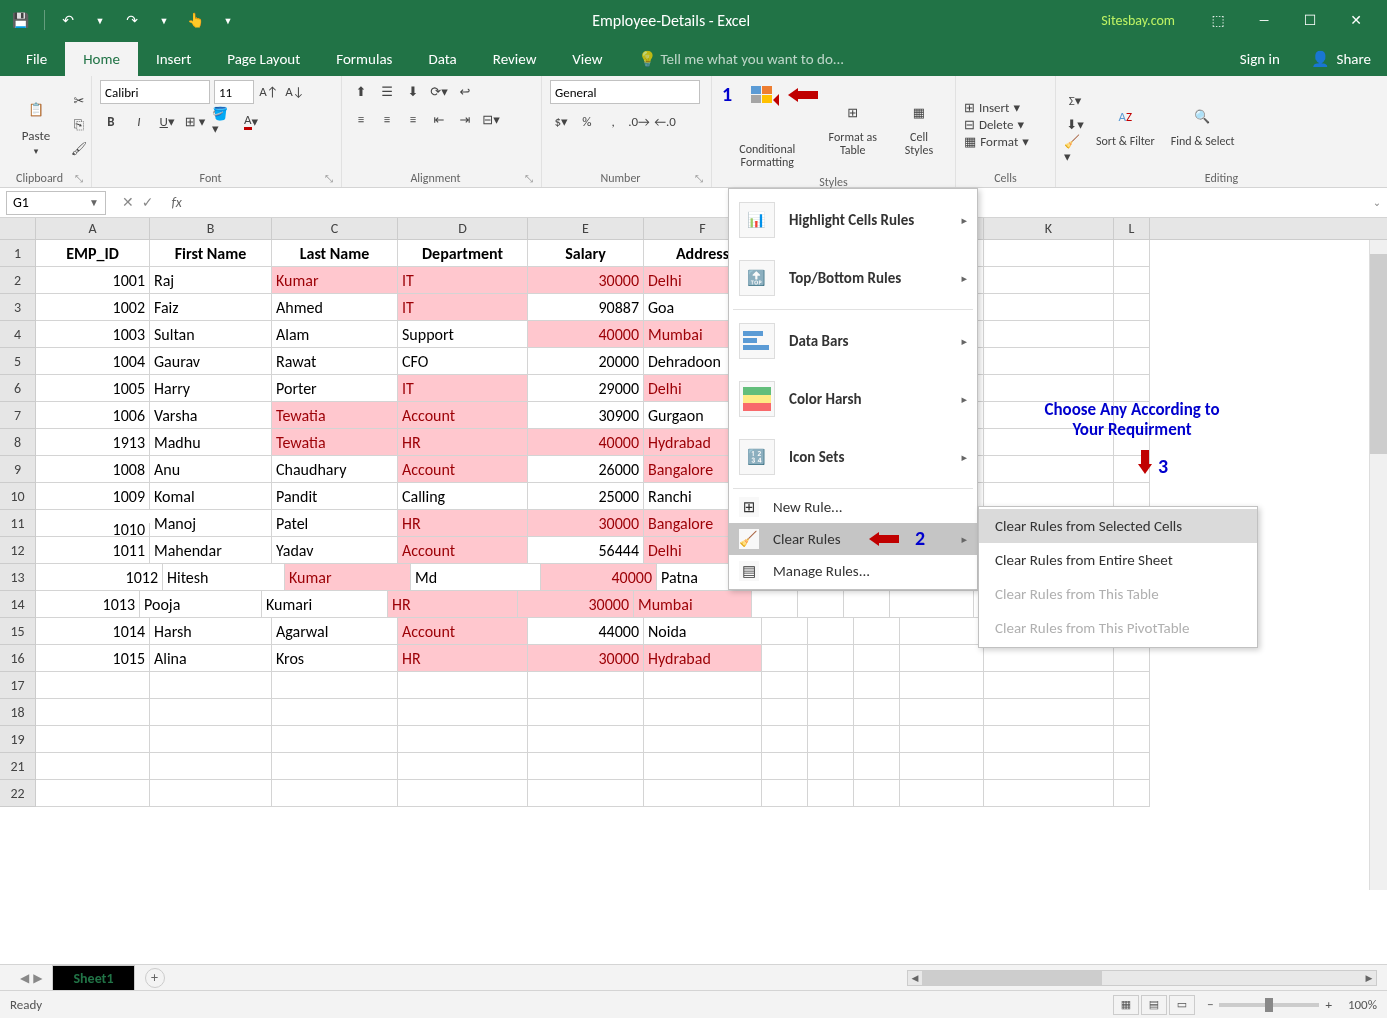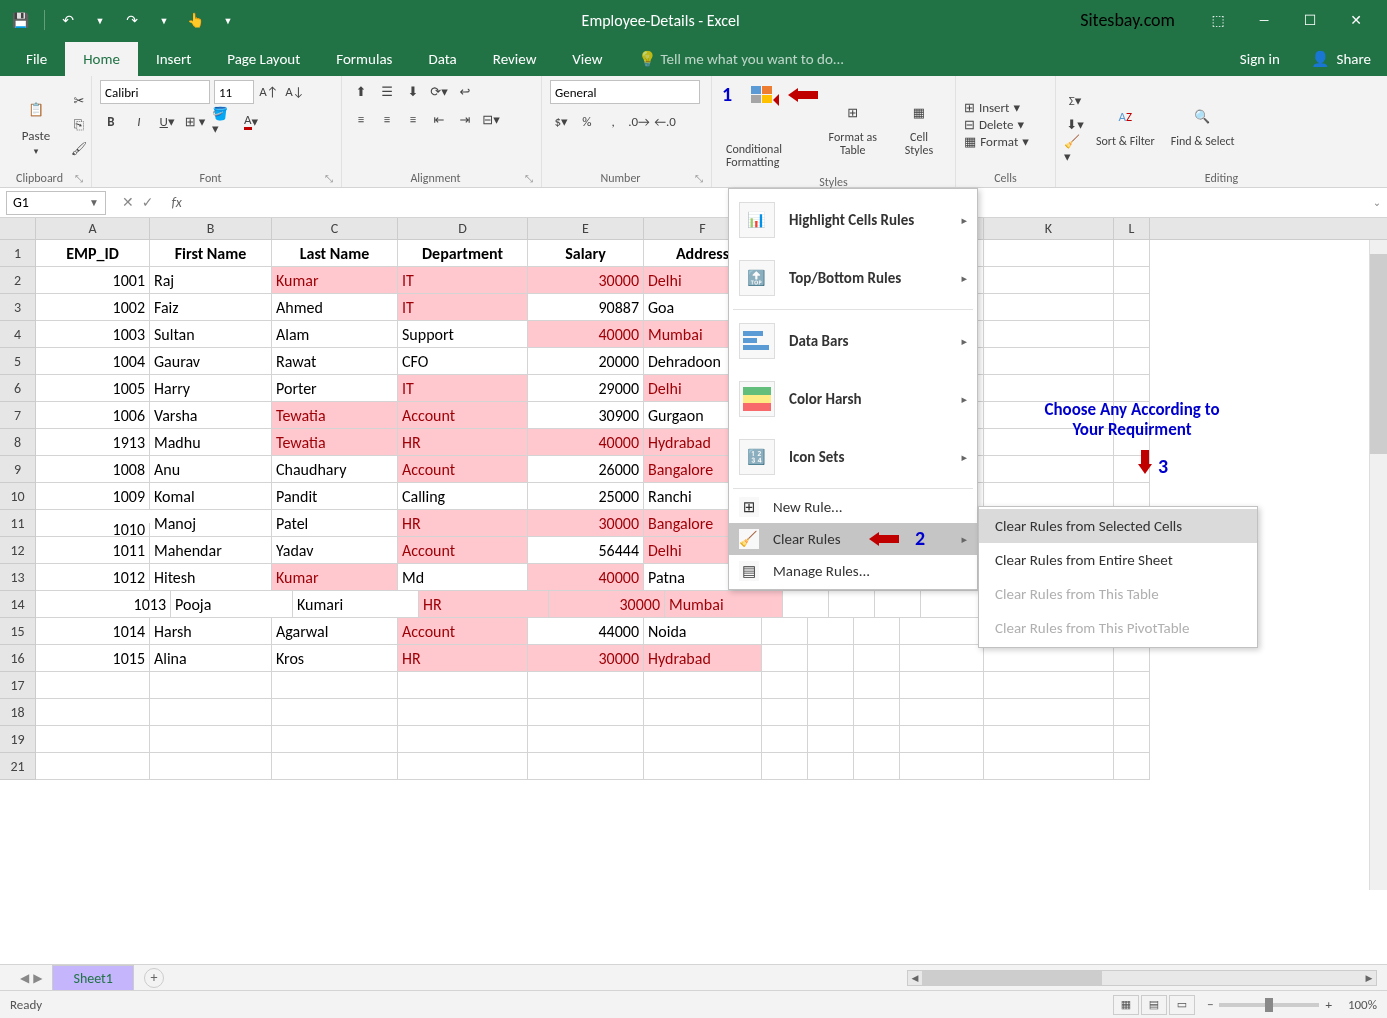--- a/index.html
+++ b/index.html
@@ -4,21 +4,21 @@
 <style>
 * { box-sizing: border-box; margin: 0; padding: 0; font-family: 'Segoe UI', Calibri, sans-serif; }
 body { background: #fff; overflow: hidden; width: 1387px; height: 1018px; position: relative; }
 
 
 .titlebar { height: 40px; background: #217346; color: #fff; display: flex; align-items: center; padding: 0 8px; }
 .titlebar .qat { display: flex; gap: 6px; align-items: center; }
 .titlebar .qat-btn { width: 26px; height: 26px; display: flex; align-items: center; justify-content: center; color: #fff; font-size: 14px; cursor: pointer; }
 .titlebar .qat-sep { width: 1px; height: 20px; background: rgba(255,255,255,0.3); margin: 0 4px; }
 .titlebar .title { flex: 1; text-align: center; font-size: 16px; font-weight: 400; }
-.titlebar .watermark { font-size: 18px; color: #000000; margin-right: 20px; text-align: right; }
+.titlebar .watermark { font-size: 14px; color: #bef264; margin-right: 20px; text-align: right; }
 .titlebar .wincontrols { display: flex; gap: 0; }
 .titlebar .wincontrols .winbtn { width: 46px; height: 40px; display: flex; align-items: center; justify-content: center; color: #fff; font-size: 14px; cursor: pointer; }
 
 
 .ribbon-tabs { height: 36px; background: #217346; display: flex; align-items: flex-end; padding-left: 8px; }
 .ribbon-tab { padding: 8px 18px; color: #fff; font-size: 15px; cursor: pointer; }
 .ribbon-tab.active { background: #f3f3f3; color: #217346; }
 .ribbon-tabs .spacer { flex: 1; }
 .ribbon-tabs .right-btn { color: #fff; padding: 8px 16px; font-size: 15px; display: flex; align-items: center; gap: 6px; cursor: pointer; }
 
@@ -78,21 +78,21 @@
 .cf-menu-item.hover { background: #c5c5c5; }
 .submenu { position: absolute; top: 506px; left: 978px; width: 280px; background: #fff; border: 1px solid #c1c1c1; box-shadow: 2px 2px 6px rgba(0,0,0,0.2); z-index: 11; padding: 2px 0; }
 .submenu-item { height: 34px; display: flex; align-items: center; padding: 0 16px; font-size: 15px; color: #333; cursor: pointer; }
 .submenu-item.hover { background: #dadada; }
 .submenu-item.disabled { color: #b0b0b0; cursor: default; }
 
 
 .sheet-tabs { height: 26px; background: #f3f3f3; border-top: 1px solid #d4d4d4; display: flex; align-items: center; padding-left: 20px; }
 .sheet-nav { display: flex; gap: 4px; color: #888; font-size: 12px; margin-right: 10px; }
 .sheet-nav span { cursor: pointer; }
-.sheet-tab { padding: 4px 20px; background: #c4b5fd; border: 1px solid #ccc; border-bottom: none; font-size: 14px; font-weight: normal; color: #217346; cursor: pointer; }
+.sheet-tab { padding: 4px 20px; background: #000000; border: 1px solid #ccc; border-bottom: none; font-size: 14px; font-weight: bold; color: #217346; cursor: pointer; }
 .sheet-add { width: 20px; height: 20px; border: 1px solid #ccc; border-radius: 50%; display: flex; align-items: center; justify-content: center; margin-left: 10px; font-size: 14px; color: #666; cursor: pointer; }
 .hscroll { flex: 1; display: flex; justify-content: flex-end; padding-right: 10px; }
 .hscroll-bar { width: 470px; height: 16px; background: #e8e8e8; border: 1px solid #ccc; position: relative; }
 .hscroll-thumb { position: absolute; left: 14px; top: 0; width: 180px; height: 100%; background: #cdcdcd; }
 .hscroll-btn { width: 14px; height: 100%; position: absolute; top: 0; display: flex; align-items: center; justify-content: center; font-size: 9px; color: #666; }
 
 
 .statusbar { height: 28px; background: #f3f3f3; border-top: 1px solid #d4d4d4; display: flex; align-items: center; padding: 0 10px; font-size: 13px; color: #555; }
 .statusbar .spacer { flex: 1; }
 .view-btns { display: flex; gap: 2px; }
@@ -243,21 +243,21 @@
       <div class="big-btn" style="min-width:90px;">
         <div class="icon-box">
           <svg width="32" height="28" viewBox="0 0 32 28">
               <rect x="0" y="0" width="10" height="8" fill="#5b9bd5"></rect>
               <rect x="11" y="0" width="10" height="8" fill="#ed7d31"></rect>
               <rect x="0" y="9" width="10" height="8" fill="#a5a5a5"></rect>
               <rect x="11" y="9" width="10" height="8" fill="#ffc000"></rect>
               <path d="M22 14 L28 8 L28 20 Z" fill="#c00000"></path>
             </svg>
         </div>
-        <span style="font-size:12px;text-align:left;line-height:1.1;margin-top:25px;">Conditional Formatting</span>
+        <span style="font-size:12px;text-align:center;line-height:1.1;margin-top:25px;">Conditional Formatting</span>
       </div>
       <div class="big-btn">
         <div class="icon-box">⊞</div>
         <span style="font-size:12px;text-align:center;line-height:1.1;">Format as Table</span>
       </div>
       <div class="big-btn">
         <div class="icon-box">▦</div>
         <span style="font-size:12px;text-align:center;line-height:1.1;">Cell Styles</span>
       </div>
     </div>
@@ -506,36 +506,36 @@
         <div class="cell hl" style="width: 118px;">Delhi</div>
         <div class="cell" style="width: 46px;"></div>
         <div class="cell" style="width: 46px;"></div>
         <div class="cell" style="width: 46px;"></div>
         <div class="cell" style="width: 84px;"></div>
         <div class="cell" style="width: 130px;"></div>
         <div class="cell" style="width: 36px;"></div>
       </div>
       <div class="row">
         <div class="rowh">13</div>
-        <div class="cell num" style="width: 114px;">1012</div>
+        <div class="cell num" style="width: 127px;">1012</div>
         <div class="cell" style="width: 122px;">Hitesh</div>
         <div class="cell hl" style="width: 126px;">Kumar</div>
         <div class="cell" style="width: 130px;">Md</div>
         <div class="cell num hl" style="width: 116px;">40000</div>
         <div class="cell" style="width: 118px;">Patna</div>
         <div class="cell" style="width: 46px;"></div>
         <div class="cell" style="width: 46px;"></div>
         <div class="cell" style="width: 46px;"></div>
         <div class="cell" style="width: 84px;"></div>
         <div class="cell" style="width: 130px;"></div>
         <div class="cell" style="width: 36px;"></div>
       </div>
       <div class="row">
         <div class="rowh">14</div>
-        <div class="cell num" style="width: 135px;">1013</div>
+        <div class="cell num" style="width: 104px;">1013</div>
         <div class="cell" style="width: 122px;">Pooja</div>
         <div class="cell" style="width: 126px;">Kumari</div>
         <div class="cell hl" style="width: 130px;">HR</div>
         <div class="cell num hl" style="width: 116px;">30000</div>
         <div class="cell hl" style="width: 118px;">Mumbai</div>
         <div class="cell" style="width: 46px;"></div>
         <div class="cell" style="width: 46px;"></div>
         <div class="cell" style="width: 46px;"></div>
         <div class="cell" style="width: 84px;"></div>
         <div class="cell" style="width: 130px;"></div>
@@ -611,20 +611,35 @@
         <div class="cell" style="width: 118px;"></div>
         <div class="cell" style="width: 46px;"></div>
         <div class="cell" style="width: 46px;"></div>
         <div class="cell" style="width: 46px;"></div>
         <div class="cell" style="width: 84px;"></div>
         <div class="cell" style="width: 130px;"></div>
         <div class="cell" style="width: 36px;"></div>
       </div>
       <div class="row">
         <div class="rowh">21</div>
+        <div class="cell" style="width: 114px;"></div>
+        <div class="cell" style="width: 122px;"></div>
+        <div class="cell" style="width: 126px;"></div>
+        <div class="cell" style="width: 130px;"></div>
+        <div class="cell" style="width: 116px;"></div>
+        <div class="cell" style="width: 118px;"></div>
+        <div class="cell" style="width: 46px;"></div>
+        <div class="cell" style="width: 46px;"></div>
+        <div class="cell" style="width: 46px;"></div>
+        <div class="cell" style="width: 84px;"></div>
+        <div class="cell" style="width: 130px;"></div>
+        <div class="cell" style="width: 36px;"></div>
+      </div>
+      <div class="row">
+        <div class="rowh">22</div>
         <div class="cell" style="width: 114px;"></div>
         <div class="cell" style="width: 122px;"></div>
         <div class="cell" style="width: 126px;"></div>
         <div class="cell" style="width: 130px;"></div>
         <div class="cell" style="width: 116px;"></div>
         <div class="cell" style="width: 118px;"></div>
         <div class="cell" style="width: 46px;"></div>
         <div class="cell" style="width: 46px;"></div>
         <div class="cell" style="width: 46px;"></div>
         <div class="cell" style="width: 84px;"></div>

